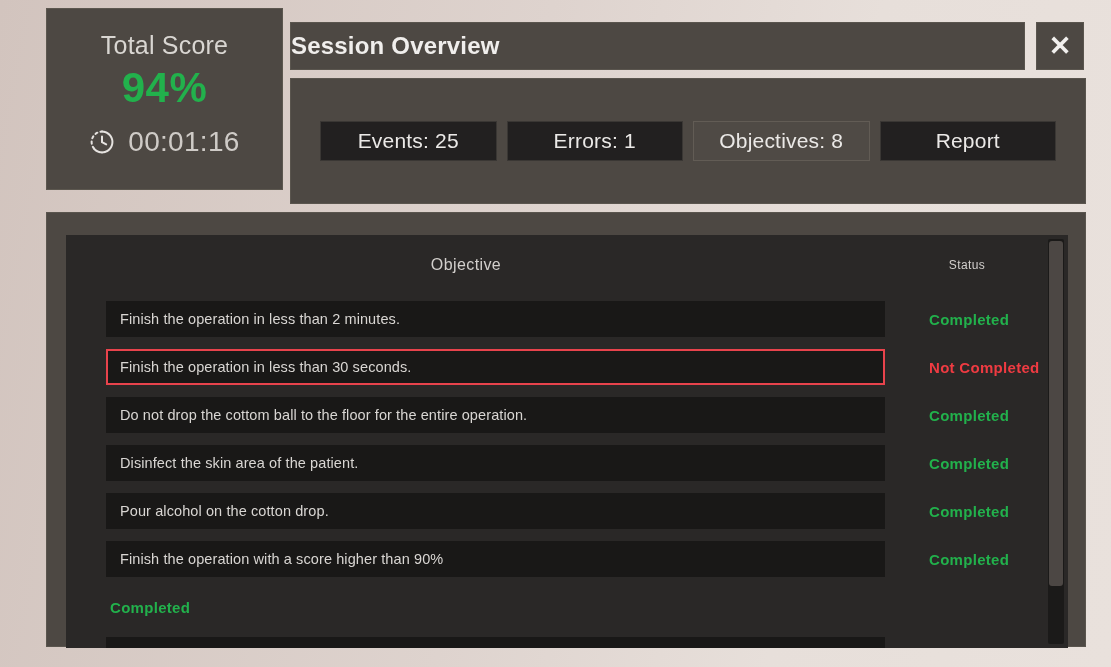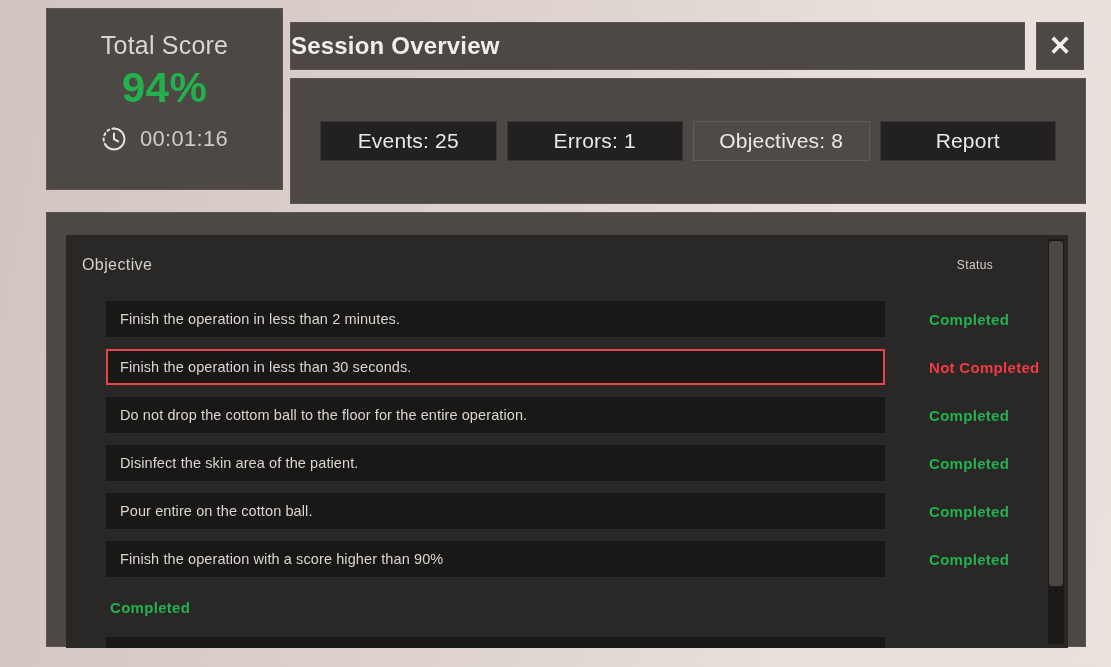--- a/index.html
+++ b/index.html
@@ -48,21 +48,21 @@
     letter-spacing: .5px;
   }
   #timer-row {
     display: flex;
     align-items: center;
     gap: 13px;
     margin-top: 14px;
   }
   #timer-value {
     color: #cfcbc7;
-    font-size: 22px;
+    font-size: 28px;
     letter-spacing: .3px;
   }
   .clock-svg { display:block; }
 
   
   #overview-title-bar {
     position: absolute;
     left: 290px;
     top: 22px;
     width: 735px;
@@ -153,25 +153,24 @@
     background: #2a2827;
     overflow: hidden;
   }
   #table-header {
     display: flex;
     align-items: center;
     height: 60px;
   }
   #hdr-objective {
     width: 800px;
-    text-align: left;
+    text-align: center;
     color: #d2cfcc;
     font-size: 16px;
     letter-spacing: .4px;
-    margin-left: 16px;
   }
   #hdr-status {
     flex: 1;
     text-align: center;
     color: #d2cfcc;
     font-size: 12px;
     letter-spacing: .4px;
   }
   #rows-viewport {
     position: relative;
@@ -313,21 +312,21 @@
 
         <div class="obj-row">
           <div class="obj-cell">
             <span class="obj-text">Disinfect the skin area of the patient.</span>
           </div>
           <div class="status-cell completed">Completed</div>
         </div>
 
         <div class="obj-row">
           <div class="obj-cell">
-            <span class="obj-text">Pour entire on the cotton ball.</span>
+            <span class="obj-text">Pour alcohol on the cotton drop.</span>
           </div>
           <div class="status-cell completed">Completed</div>
         </div>
 
         <div class="obj-row">
           <div class="obj-cell">
             <span class="obj-text">Finish the operation with a score higher than 90%</span>
           </div>
           <div class="status-cell completed">Completed</div>
         </div>

